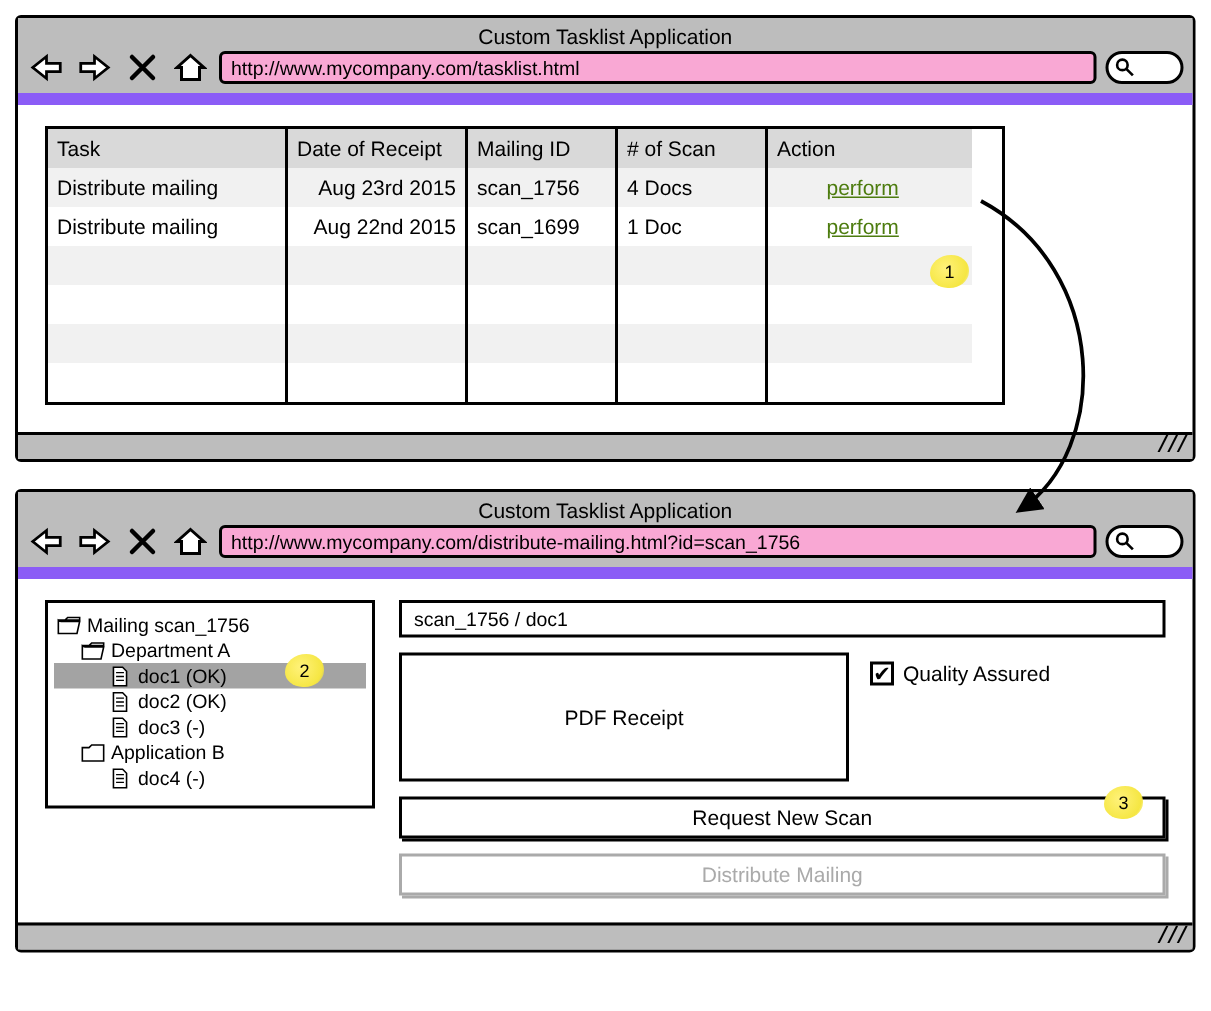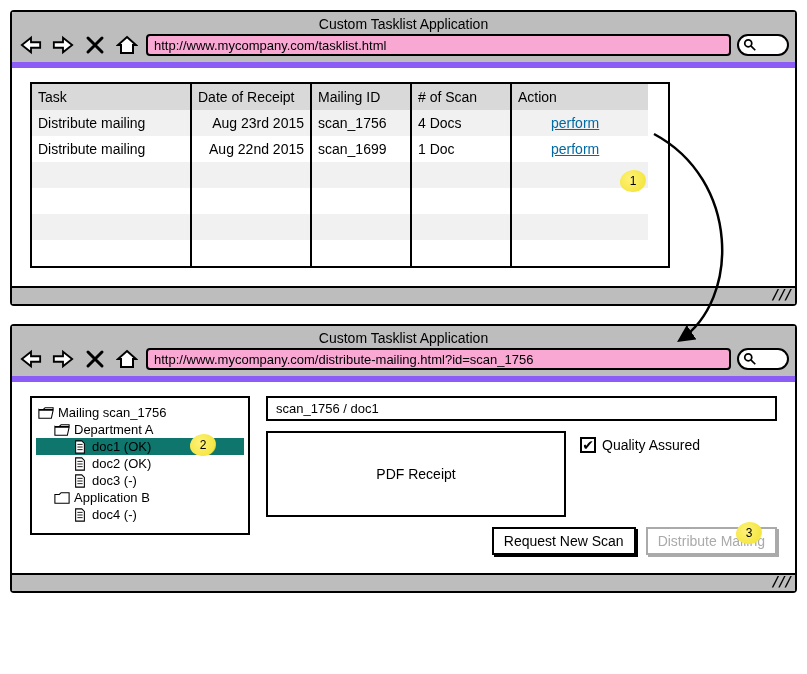--- a/index.html
+++ b/index.html
@@ -14,21 +14,21 @@
   }
   .window {
     border: 2px solid #000;
     border-radius: 4px;
     margin-bottom: 18px;
     background: #fff;
     position: relative;
   }
   .titlebar {
     background: #bdbdbd;
-    border-bottom: 6px solid #8b5cf6;
+    border-bottom: 8px solid #8b5cf6;
     padding: 4px 6px 6px 6px;
   }
   .titlebar-title {
     text-align: center;
     font-size: 14px;
     margin-bottom: 2px;
   }
   .navrow {
     display: flex;
     align-items: center;
@@ -85,21 +85,21 @@
   .c0 { width: 160px; }
   .c1 { width: 120px; justify-content:flex-end; }
   .c2 { width: 100px; }
   .c3 { width: 100px; }
   .c4 { width: 136px; }
   .thead .tcell { background: #d9d9d9; font-weight: normal; }
   .thead .c1 { justify-content:flex-start; }
   .trow.body:nth-child(odd) .tcell { background:#f1f1f1; }
   .trow.body:nth-child(even) .tcell { background:#fff; }
   .trow.empty .tcell { height:26px; }
-  a.perform { color: #0369a1; text-decoration: underline; padding-left: 33px; }
+  a.perform { color: #4d7c0f; text-decoration: underline; padding-left: 33px; }
   
   .grip {
     position:absolute;
     right:4px; bottom:2px;
     font-style: italic;
     font-family: monospace;
     font-weight:bold;
     letter-spacing:-2px;
   }
   
@@ -121,21 +121,21 @@
     padding: 6px 4px 10px 4px;
     font-size: 13px;
   }
   .tree-row {
     display:flex;
     align-items:center;
     gap:4px;
     padding: 1px 2px;
     white-space: nowrap;
   }
-  .tree-row.sel { background: #0f766e; }
+  .tree-row.sel { background: #a3a3a3; }
   .ind1 { padding-left: 18px; }
   .ind2 { padding-left: 36px; }
   .foldericon, .docicon { width:16px; height:14px; flex:0 0 auto; }
   .rightcol { flex:1; display:flex; flex-direction:column; gap:10px; }
   .breadcrumb {
     border: 2px solid #000;
     padding: 3px 8px;
     font-size: 13px;
   }
   .midrow { display:flex; gap:14px; align-items:flex-start; }
@@ -145,21 +145,21 @@
     height: 86px;
     display:flex;
     align-items:center;
     justify-content:center;
     font-size: 14px;
   }
   .qa-row { display:flex; align-items:center; gap:6px; margin-top:6px; }
   .qa-row .cb {
     width:16px; height:16px; border:2px solid #000; display:flex;align-items:center;justify-content:center;font-size:14px;line-height:12px;
   }
-  .btnrow { display:flex; gap:10px; justify-content:flex-end; }
+  .btnrow { display:flex; gap:10px; justify-content:flex-end;flex-direction:column; }
   .btn {
     border:2px solid #000;
     padding: 4px 10px;
     background:#fff;
     font-family: inherit;
     font-size: 14px;
     box-shadow: 2px 2px 0 #000;
   }
   .btn.disabled {
     border-color:#aaa;

